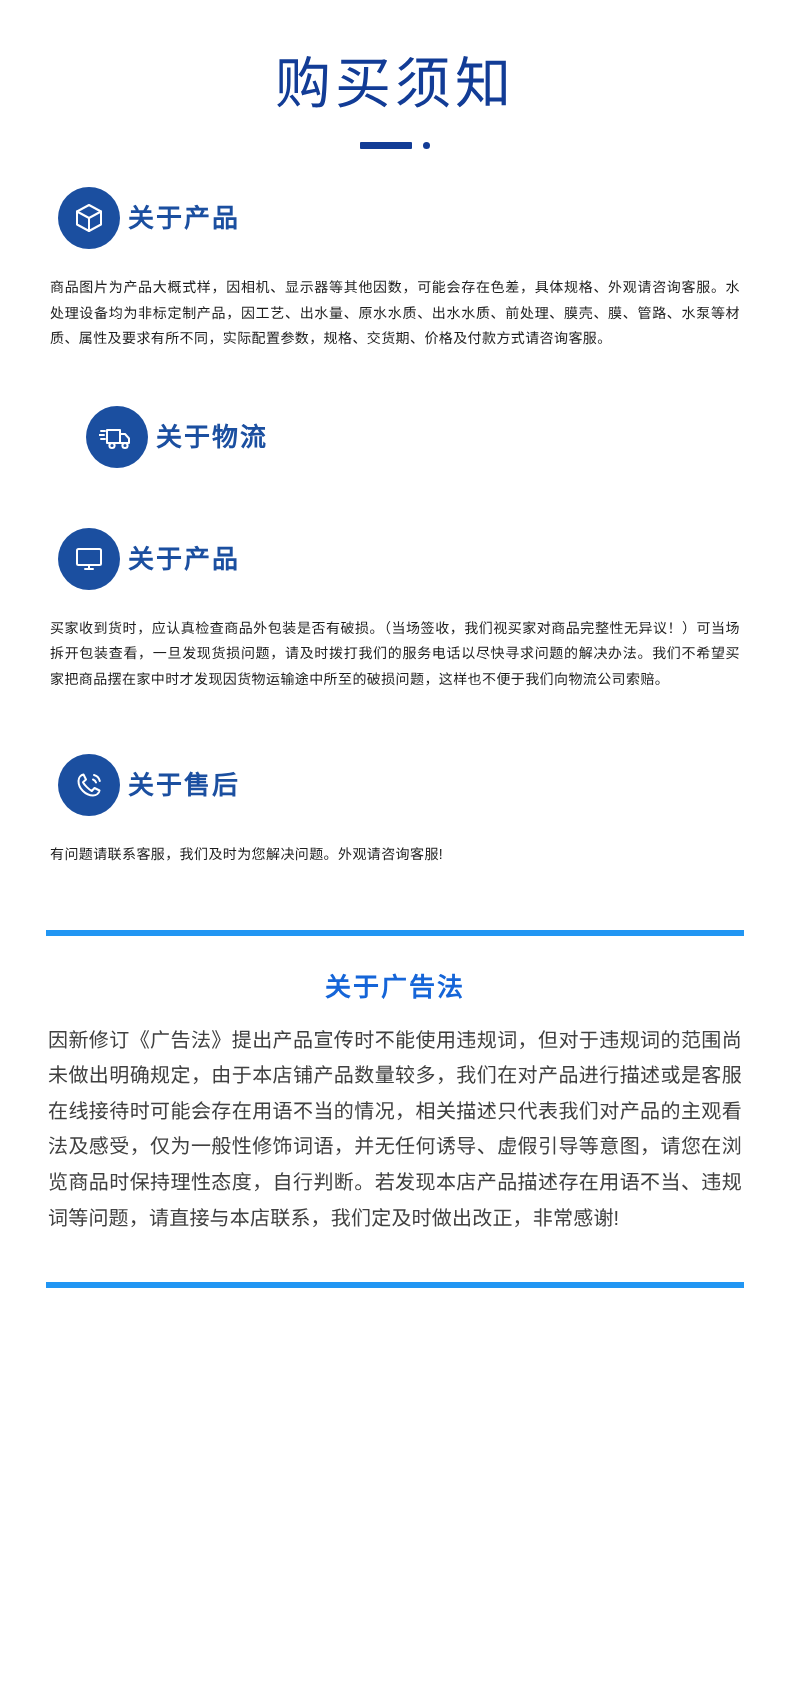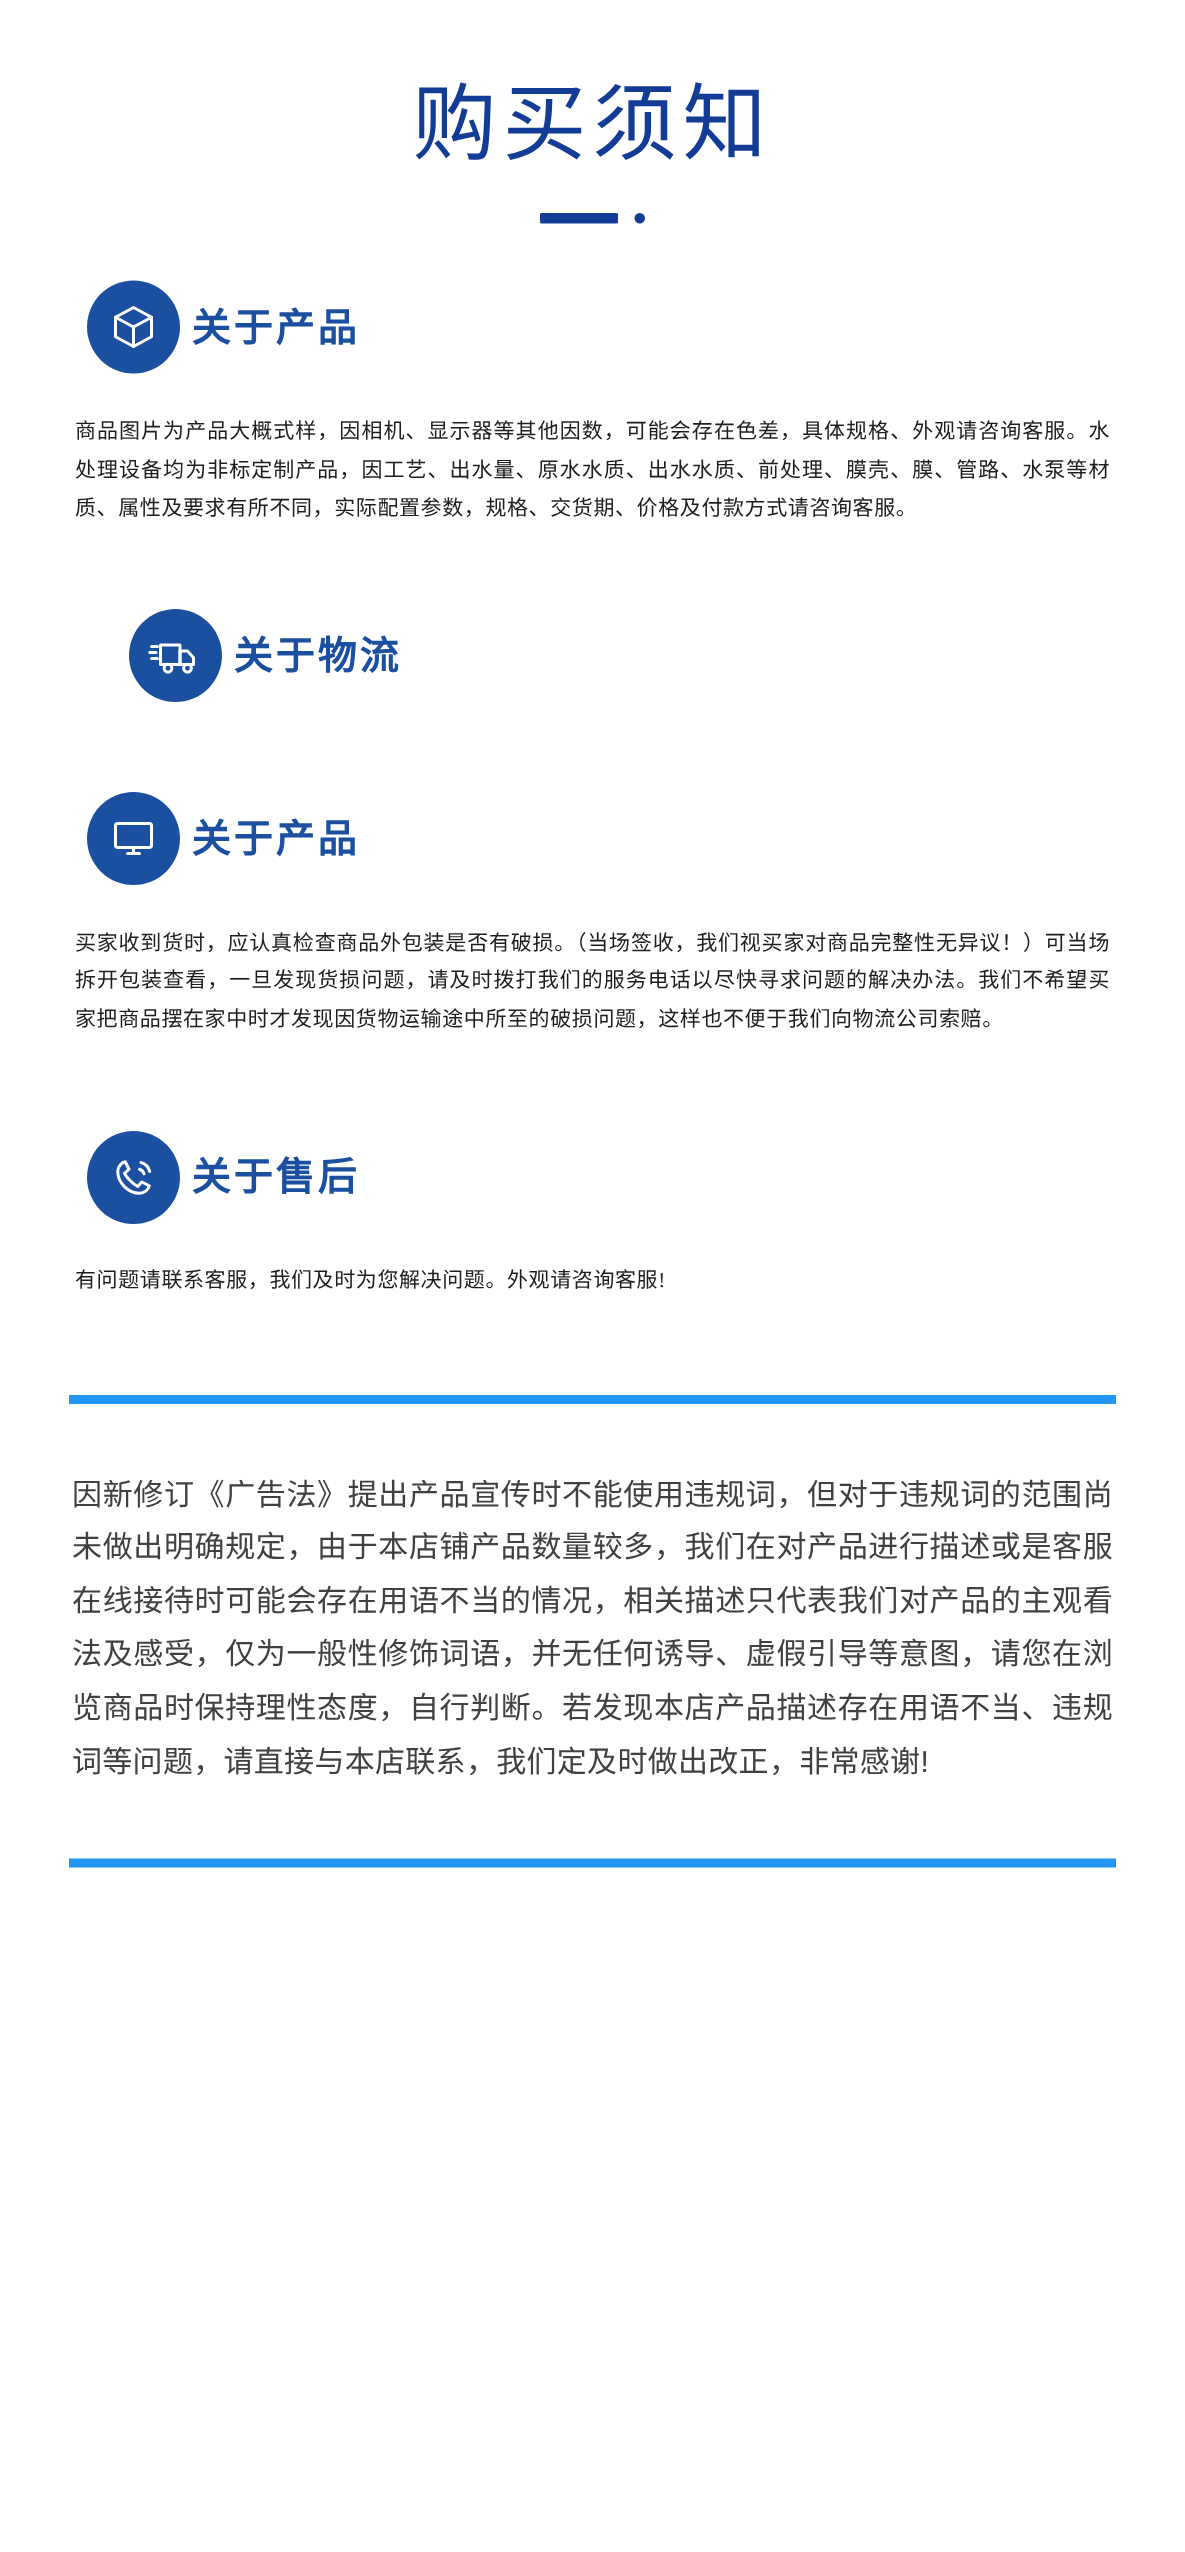--- a/index.html
+++ b/index.html
@@ -98,21 +98,21 @@
     color: #1d1d1d;
     text-align: justify;
     letter-spacing: 0.4px;
     padding: 0 4px;
   }
 
   
   .section.s1 { margin-top: 38px; }
   .section.s2 { margin-top: 54px; margin-left: 28px; }
   .section.s3 { margin-top: 60px; }
-  .section.s4 { margin-top: 62px; font-family: Liberation Serif, serif; }
+  .section.s4 { margin-top: 62px; }
 
   
   .adlaw {
     margin-top: 62px;
     margin-bottom: 60px;
     border-top: 6px solid #2196f3;
     border-bottom: 6px solid #2196f3;
     padding: 24px 0 26px 0;
   }
   .adlaw-title {
@@ -198,16 +198,17 @@
           <path d="M22 7 C25 7.8 27 10 27.8 13"></path>
           <path d="M21 11.5 C22.6 12 23.6 13 24 14.6"></path>
         </svg>
       </div>
       <div class="section-title">关于售后</div>
     </div>
     <p class="section-body">有问题请联系客服，我们及时为您解决问题。外观请咨询客服!</p>
   </div>
 
   <div class="adlaw">
+    <div class="adlaw-title">关于广告法</div>
     <p class="adlaw-body">因新修订《广告法》提出产品宣传时不能使用违规词，但对于违规词的范围尚未做出明确规定，由于本店铺产品数量较多，我们在对产品进行描述或是客服在线接待时可能会存在用语不当的情况，相关描述只代表我们对产品的主观看法及感受，仅为一般性修饰词语，并无任何诱导、虚假引导等意图，请您在浏览商品时保持理性态度，自行判断。若发现本店产品描述存在用语不当、违规词等问题，请直接与本店联系，我们定及时做出改正，非常感谢!</p>
   </div>
 
 </div>
 
 </body></html>

